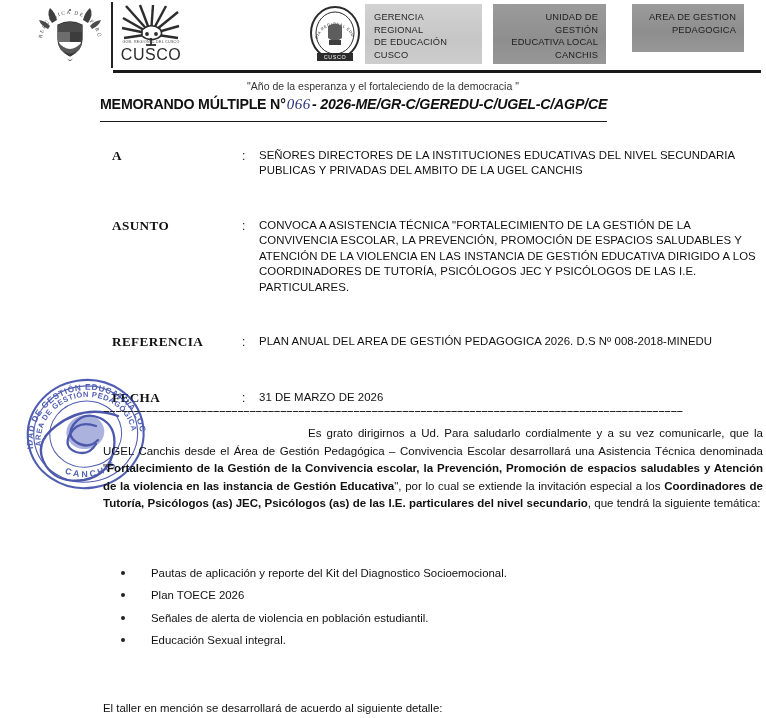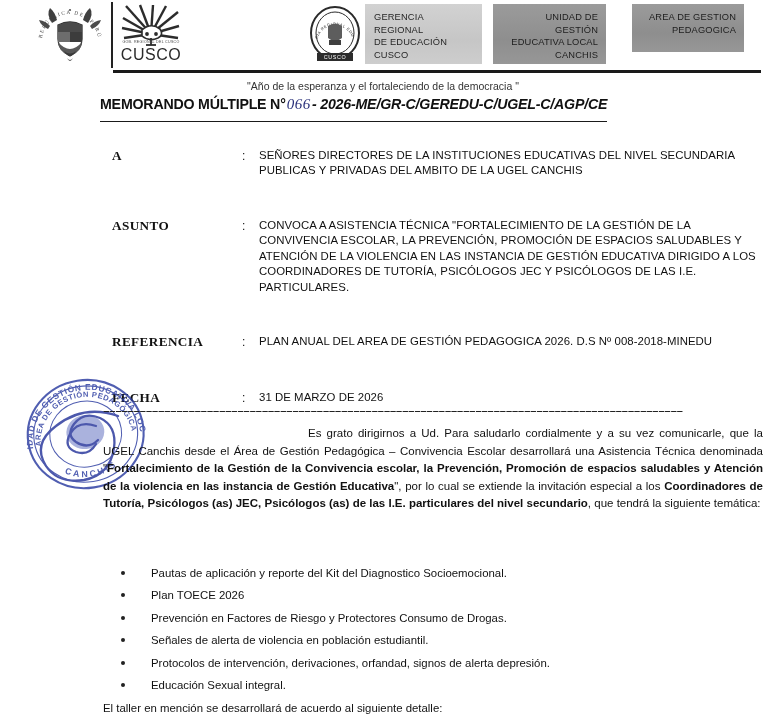--- a/index.html
+++ b/index.html
@@ -381,19 +381,17 @@
 <div class="sep">===============================================================================================</div>
 
 <div class="body-text">
   <span class="indent"></span><span>Es grato dirigirnos a Ud. Para saludarlo cordialmente y a su vez comunicarle,</span>
   <span>que la UGEL Canchis  desde el Área de Gestión Pedagógica – Convivencia Escolar desarrollará una Asistencia Técnica denominada "</span><b>Fortalecimiento de la Gestión de la Convivencia escolar, la Prevención, Promoción de espacios saludables  y Atención de la violencia en las instancia de Gestión Educativa</b><span>", por lo cual se extiende la invitación especial a los </span><b>Coordinadores de Tutoría, Psicólogos (as) JEC, Psicólogos (as) de las I.E. particulares del nivel secundario</b><span>, que tendrá la siguiente temática:</span>
 </div>
 
 <ul class="bullets">
   <li>Pautas de aplicación y reporte del Kit del Diagnostico Socioemocional.</li>
   <li>Plan TOECE 2026</li>
-  <li>Prevención en Factores de Riesgo y Protectores Consumo de Drogas.</li>
   <li>Señales de alerta de violencia en población estudiantil.</li>
-  <li>Protocolos de intervención, derivaciones, orfandad, signos de alerta depresión.</li>
   <li>Educación Sexual integral.</li>
 </ul>
 
 <div class="closing">El taller en mención se desarrollará de acuerdo al siguiente detalle:</div>
 
 </body></html>

